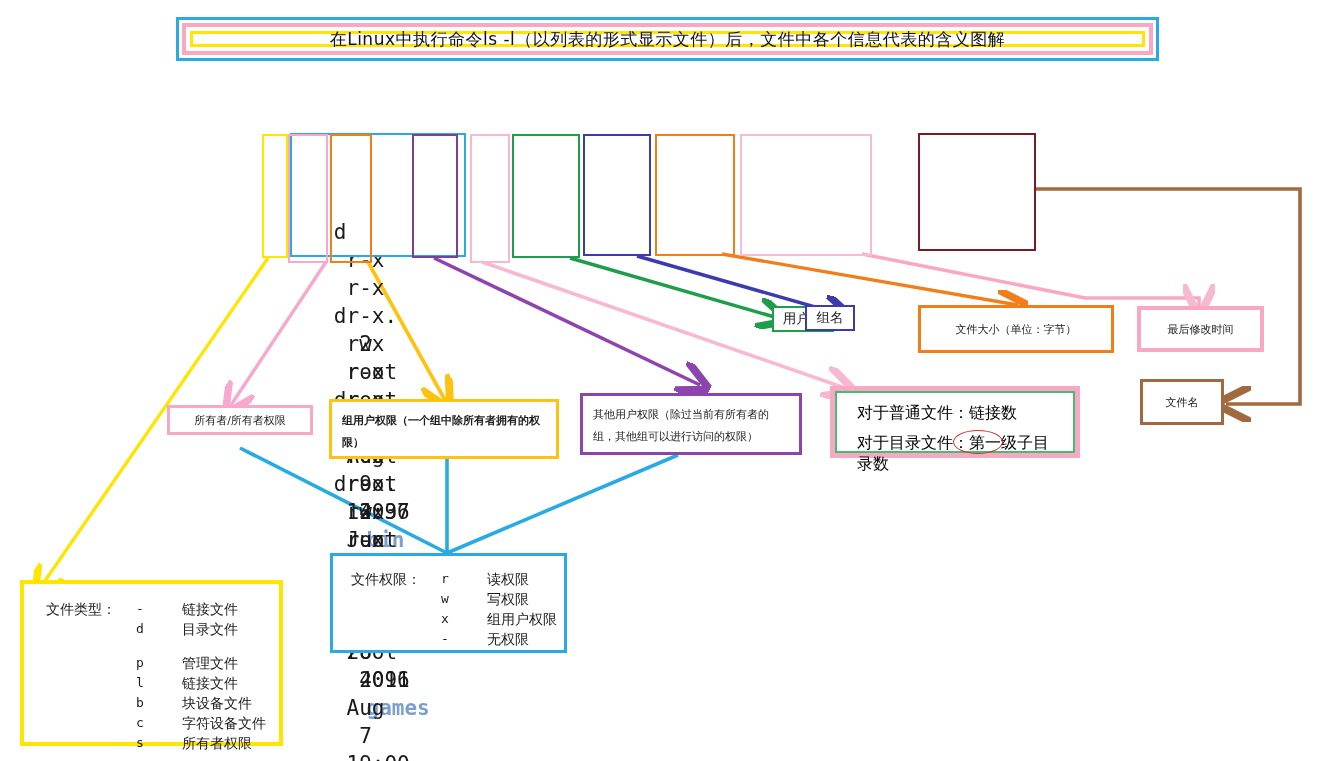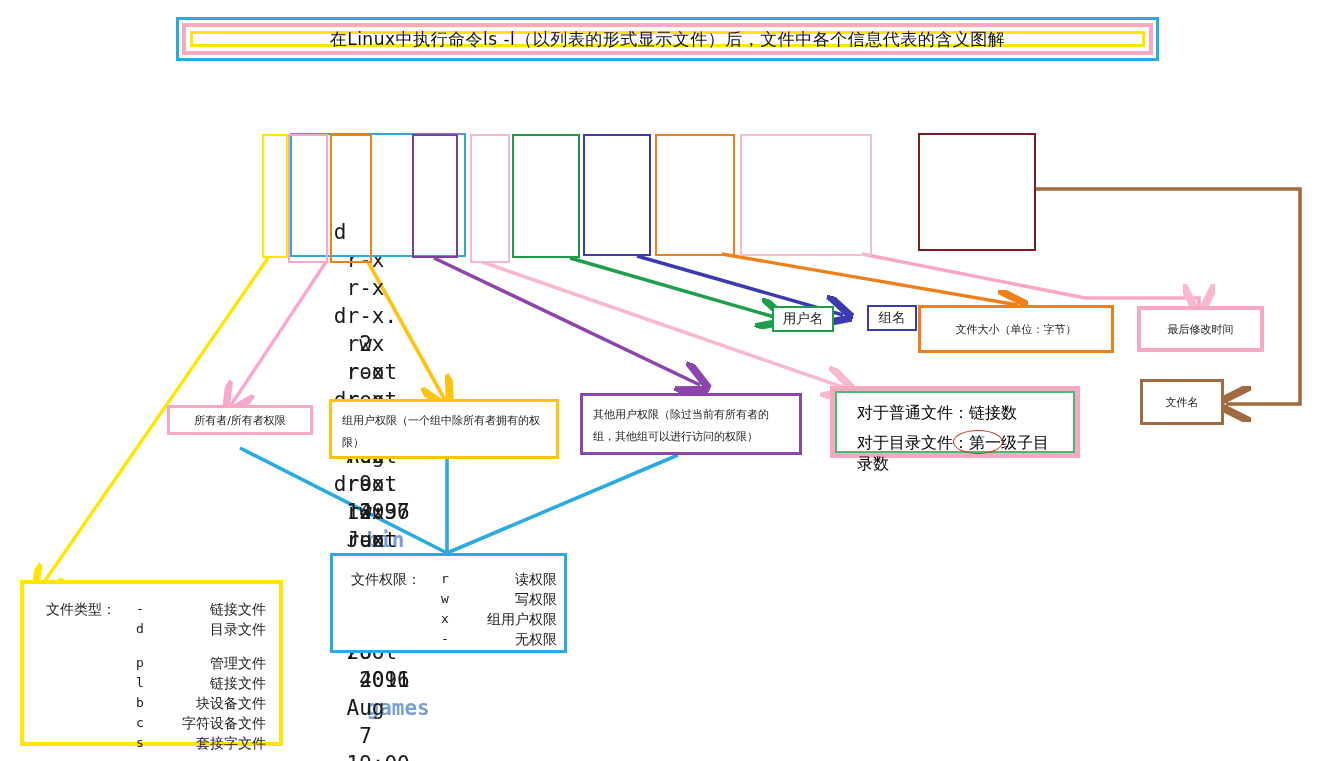--- a/index.html
+++ b/index.html
@@ -39,21 +39,21 @@
   .ctr{display:flex;align-items:center;justify-content:center;}
 
   
   .dbl-outer{position:absolute;box-sizing:border-box;border:5px solid #F9A8C4;background:#fff;}
   .dbl-inner{position:absolute;left:0;top:0;right:0;bottom:0;border:2px solid #3FBF6F;
        box-sizing:border-box;padding:10px 20px;}
 
   
   .legend{position:absolute;box-sizing:border-box;background:#fff;}
   .legend table{border-collapse:collapse;font-size:14px;color:#1a1a1a;}
-  .legend td{padding:1px 0;vertical-align:top;text-align:right;}
+  .legend td{padding:1px 0;vertical-align:top;}
   .legend td.k{font-family:"DejaVu Sans Mono","Liberation Mono",monospace;
        font-size:13px;text-align:center;width:40px;}
   .legend td.lbl{padding-left:22px;white-space:nowrap;}
   .legend td.head{white-space:nowrap;padding-right:4px;}
   .legend .gap td{height:14px;padding:0;}
 
   .ellipse-mark{position:absolute;border:1.6px solid #C0392B;border-radius:50%;
        box-sizing:border-box;}
 </style>
 </head>
@@ -196,41 +196,41 @@
   <div class="colbox" style="left:512px;top:134px;width:68px;height:124px;border:2px solid #1E9E4A;"></div>
   <div class="colbox" style="left:583px;top:134px;width:68px;height:122px;border:2px solid #3B3BAF;"></div>
   <div class="colbox" style="left:655px;top:134px;width:80px;height:122px;border:2px solid #F07F1A;"></div>
   <div class="colbox" style="left:740px;top:134px;width:132px;height:122px;border:2px solid #F7BBD4;"></div>
   <div class="colbox" style="left:918px;top:133px;width:118px;height:118px;border:2px solid #7B1B26;"></div>
 
   <div class="small-lab" style="left:772px;top:306px;width:62px;height:26px;border:2.5px solid #1E9E4A;justify-content:center;">
     <span>用户名</span>
   </div>
 
-  <div class="small-lab" style="left:867px;top:305px;width:50px;height:26px;border:2.5px solid #3B3BAF;">
+  <div class="small-lab" style="left:805px;top:305px;width:50px;height:26px;border:2.5px solid #3B3BAF;">
     <span>组名</span>
   </div>
 
   <div class="abox ctr" style="left:918px;top:305px;width:196px;height:48px;border:3px solid #F07F1A;">
     <span class="txt">文件大小（单位：字节）</span>
   </div>
 
   <div class="abox ctr" style="left:1137px;top:306px;width:127px;height:46px;border:4px solid #F9A8C4;">
     <span class="txt">最后修改时间</span>
   </div>
 
   <div class="abox ctr" style="left:1140px;top:379px;width:84px;height:46px;border:3px solid #A0693F;">
     <span class="txt">文件名</span>
   </div>
 
   <div class="abox ctr" style="left:167px;top:405px;width:146px;height:30px;border:3px solid #F9A8C4;">
     <span class="txt">所有者/所有者权限</span>
   </div>
 
-  <div class="abox pad" style="left:329px;top:399px;width:230px;height:60px;border:3px solid #FFC20E;">
+  <div class="abox pad" style="left:329px;top:399px;width:230px;height:60px;border:3px solid #FFC20E;font-weight:bold;">
     <span class="txt">组用户权限（一个组中除所有者拥有的权限）</span>
   </div>
 
   <div class="abox pad" style="left:580px;top:393px;width:222px;height:62px;border:3px solid #8E44AD;">
     <span class="txt">其他用户权限（除过当前有所有者的组，其他组可以进行访问的权限）</span>
   </div>
 
   <div class="dbl-outer" style="left:830px;top:386px;width:250px;height:72px;">
     <div class="dbl-inner">
       <div class="txt">对于普通文件：链接数</div>
@@ -273,21 +273,21 @@
         <td class="lbl">块设备文件</td>
           </tr>
       <tr>
             <td></td>
         <td class="k">c</td>
         <td class="lbl">字符设备文件</td>
           </tr>
       <tr>
             <td></td>
         <td class="k">s</td>
-        <td class="lbl">套接字文件</td>
+        <td class="lbl">所有者权限</td>
           </tr>
     </tbody>
       </table>
   </div>
 
   <div class="legend" style="left:330px;top:553px;width:237px;height:100px;border:3px solid #29ABE2;">
     <table style="margin:14px 0 0 18px;">
       <tbody>
           <tr>
         <td class="head">文件权限：</td>

